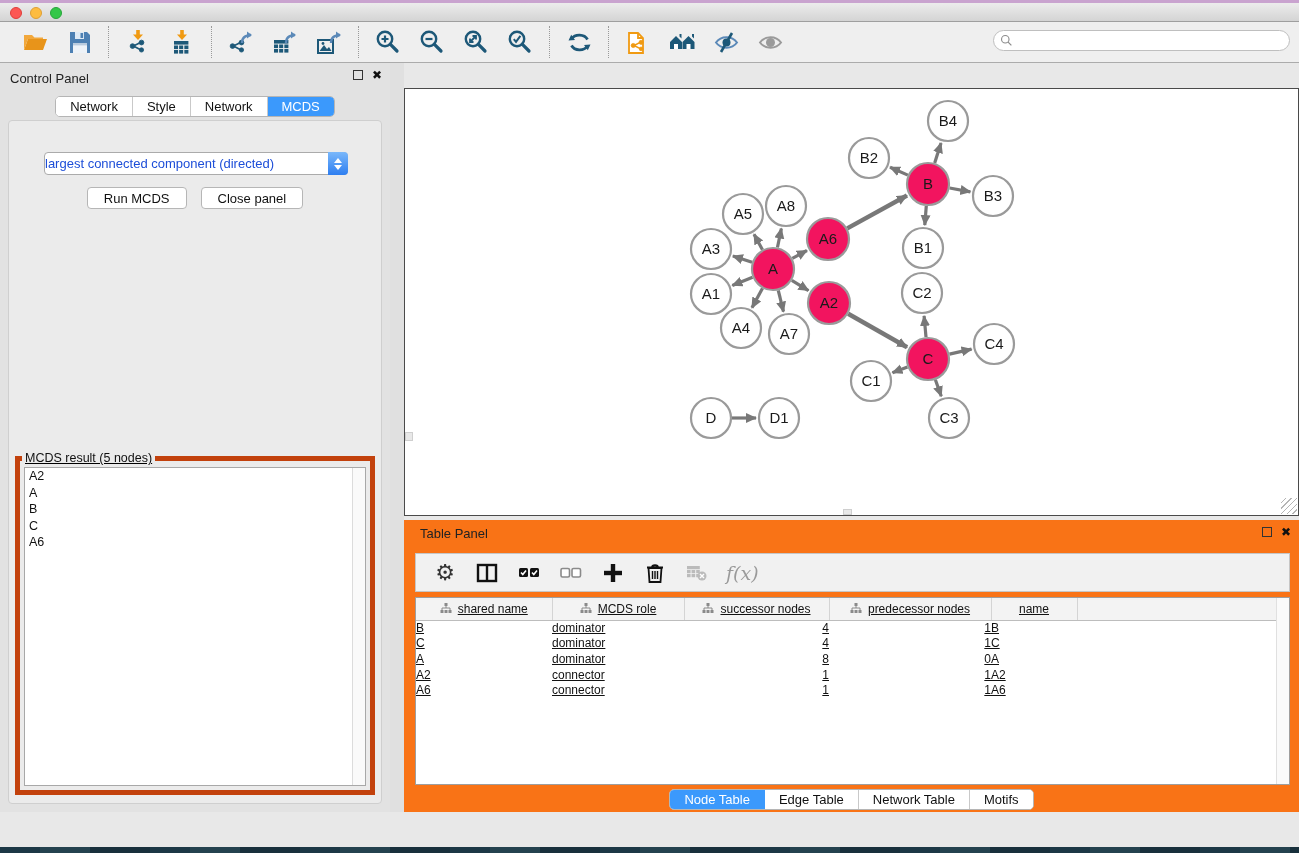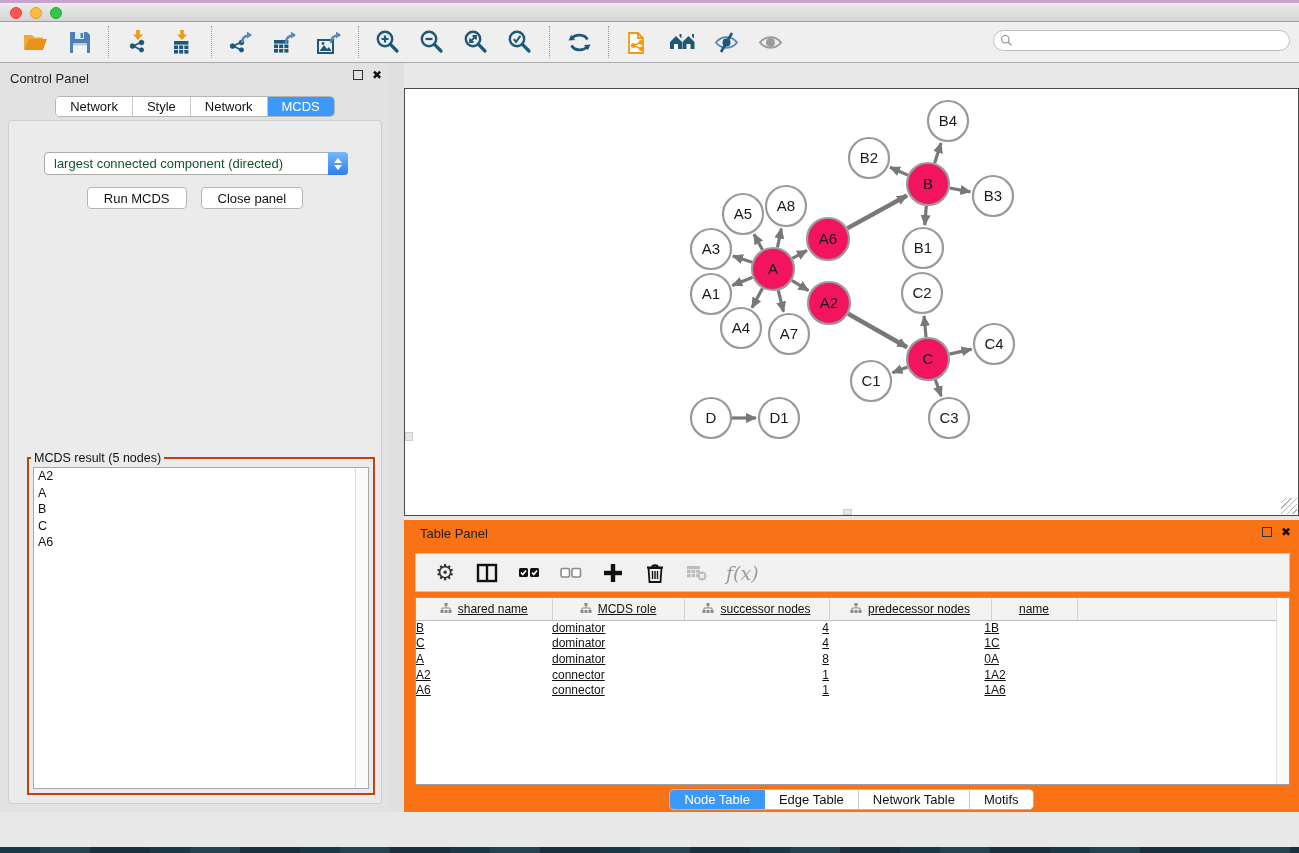--- a/index.html
+++ b/index.html
@@ -43,32 +43,32 @@
   .seg{display:flex;border:1px solid #b5b5b5;border-radius:5px;overflow:hidden;background:#fff;height:21px;}
   .seg .tab{padding:2px 14px;font-size:13px;color:#111;border-right:1px solid #c9c9c9;
     display:flex;align-items:center;background:#fff;}
   .seg .tab:last-child{border-right:none;}
   .seg .tab.active{background:#3b99fc;color:#fff;border-right-color:#3b99fc;}
   .cp-inner{position:absolute;left:8px;top:57px;width:374px;height:684px;background:#ebebeb;
     border:1px solid #cfcfcf;border-radius:4px;}
   .opt-label{position:absolute;left:0;right:0;top:10px;text-align:center;font-size:13px;color:#111;}
   .dropdown{position:absolute;left:35px;top:31px;width:304px;height:23px;background:#fff;
     border:1px solid #ababab;border-radius:4px;display:flex;align-items:center;}
-  .dropdown .dd-text{flex:1;font-size:13px;color:#14532d;padding-left:9px;white-space:nowrap;}
+  .dropdown .dd-text{flex:1;font-size:13px;color:#1d4ed8;white-space:nowrap;}
   .dd-stepper{width:20px;height:23px;margin:-1px -1px -1px 0;border-radius:0 4px 4px 0;
     background:linear-gradient(#7ab8fb,#2e7ef0);display:flex;flex-direction:column;
     align-items:center;justify-content:center;gap:2px;}
   .dd-stepper i{display:block;width:0;height:0;border-left:4px solid transparent;border-right:4px solid transparent;}
   .dd-up{border-bottom:5px solid #fff;}
   .dd-down{border-top:5px solid #fff;}
   .cp-buttons{position:absolute;left:0;right:0;top:66px;display:flex;justify-content:center;gap:14px;}
   .mac-btn{background:#fff;border:1px solid #b6b6b6;border-radius:4px;font-size:13px;color:#111;
     padding:3px 16px;height:22px;display:flex;align-items:center;}
-  .result-box{position:absolute;left:18px;right:6px;top:330px;height:344px;
-    border:2px solid #c2410c;margin:0;padding:0;background:#ebebeb;}
+  .result-box{position:absolute;left:6px;right:6px;top:330px;height:344px;
+    border:5px solid #c2410c;margin:0;padding:0;background:#ebebeb;text-decoration:underline;}
   .result-box legend{font-size:12.5px;color:#111;padding:0 3px;margin-left:2px;}
   .result-list{position:absolute;left:4px;right:4px;top:2px;bottom:4px;background:#fff;
     border:1px solid #a8a8a8;overflow:hidden;}
   .result-item{font-size:12.5px;color:#111;padding:1px 0 1px 4px;line-height:14.5px;}
   .result-scroll{position:absolute;right:0;top:0;bottom:0;width:13px;background:#fafafa;border-left:1px solid #dcdcdc;}
 
   
   .splitter{left:390px;top:63px;width:14px;height:749px;background:#e0e0e0;}
 
   

